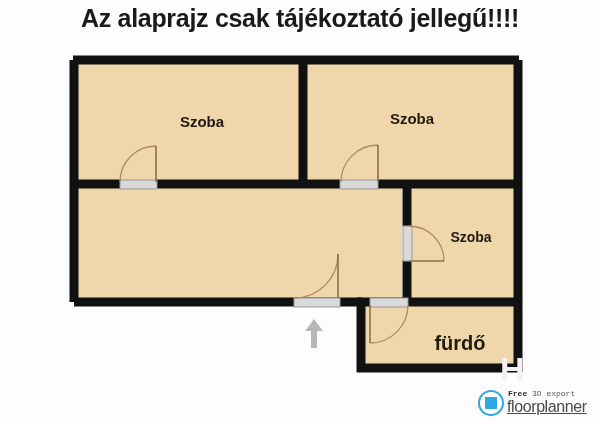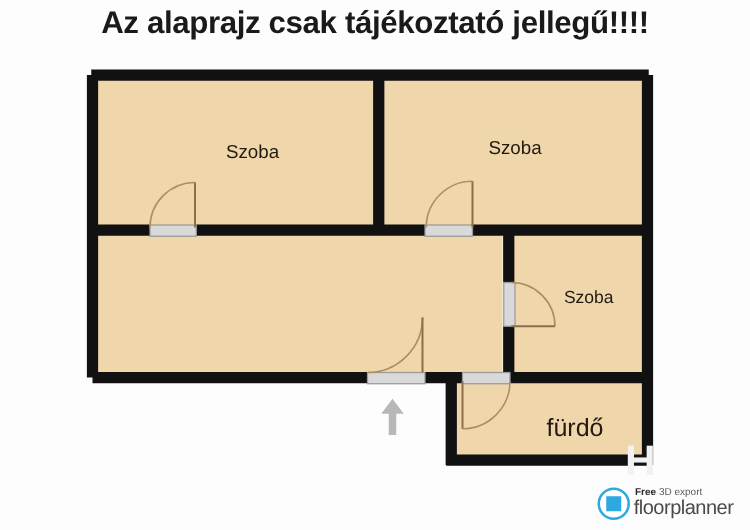--- a/index.html
+++ b/index.html
@@ -44,21 +44,21 @@
     left: 0;
     top: 0;
     width: 600px;
     height: 424px;
   }
 
   
   .room-label {
     position: absolute;
     font-family: "Liberation Sans", sans-serif;
-    font-weight: normal;
+    font-weight: bold;
     color: #211a10;
     text-align: center;
     white-space: nowrap;
     line-height: 1.18;
   }
 
   #label-szoba-1 { left: 132px; top: 113px; width: 140px; font-size: 15px; }
   #label-szoba-2 { left: 352px; top: 110px; width: 120px; font-size: 15px; }
   #label-konyha  { left: 160px; top: 203px; width: 135px; font-size: 13px; }
   #label-szoba-3 { left: 425px; top: 229px; width: 92px;  font-size: 14px; }
@@ -106,32 +106,33 @@
     height: 12px;
     background: #2ea8e0;
   }
   #logo-text-top {
     position: absolute;
     left: 30px;
     top: 3px;
     font-size: 8px;
     color: #5a5a5a;
     white-space: nowrap;
-    font-family: Liberation Sans, sans-serif;
+    font-family: Liberation Mono, monospace;
   }
   #logo-text-top b { color: #2b2b2b; }
   #logo-text-main {
     position: absolute;
     left: 29px;
     top: 12px;
     font-size: 16px;
     color: #4a4a4a;
     white-space: nowrap;
     letter-spacing: -0.4px;
     font-family: "Liberation Sans", sans-serif;
+    text-decoration: underline;
   }
 </style>
 </head>
 <body>
 
 <div id="canvas">
 
   <div id="title">Az alaprajz csak tájékoztató jellegű!!!!</div>
 
   <svg id="plan" viewBox="0 0 600 424">

